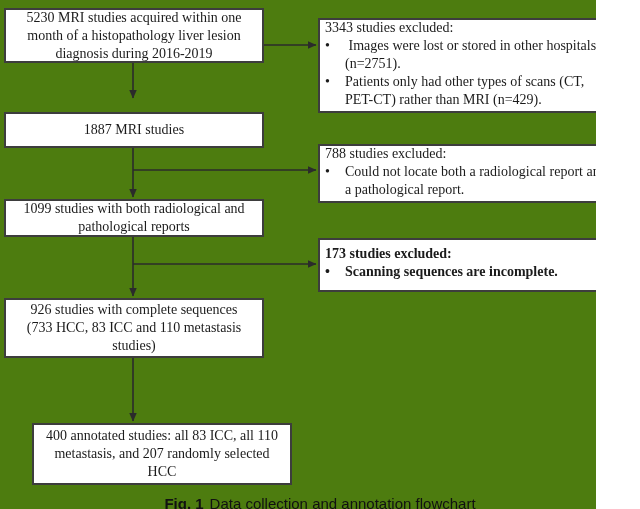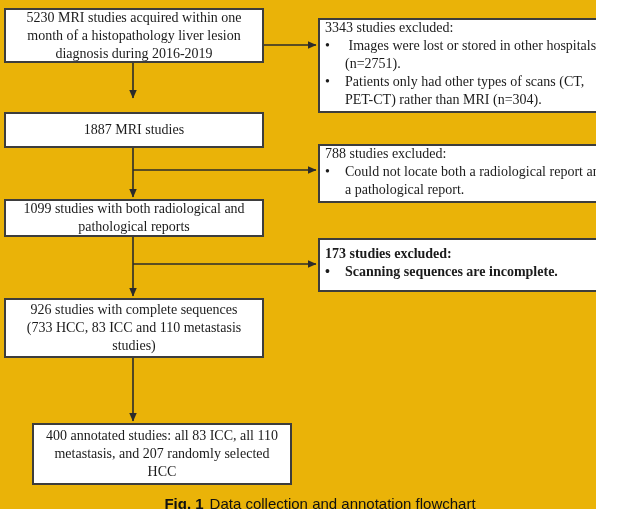--- a/index.html
+++ b/index.html
@@ -1,17 +1,17 @@
 <!DOCTYPE html>
 <html><head>
 <meta charset="utf-8">
 <style>
   html,body { margin:0; padding:0; background:#ffffff; }
   .page {
-    position:relative; width:596px; height:509px; background:#eab308;
+    position:relative; width:596px; height:509px; background:#4d7c0f;
     overflow:hidden; font-family:"Liberation Serif","DejaVu Serif",serif;
     color:#1b1b1b;
   }
   .arrow-layer { position:absolute; left:0; top:0; width:640px; height:509px; pointer-events:none; }
   .arrow-layer line { stroke:#2b2b2b; stroke-width:1.6; }
   .fbox {
     position:absolute; box-sizing:border-box; background:#ffffff;
     border:2px solid #3d3d3d; font-size:14px; line-height:18px;
   }
   .leftbox {
@@ -83,21 +83,21 @@
   <div id="rb0" class="fbox rightbox">
     <div class="rtitle">3343 studies excluded:</div>
     <div class="bullet">
       <span class="marker">•</span>
       <span class="btext">&nbsp;Images were lost or stored in other hospitals
 (n=2751).</span>
     </div>
     <div class="bullet">
       <span class="marker">•</span>
       <span class="btext">Patients only had other types of scans (CT,
-PET-CT) rather than MRI (n=304).</span>
+PET-CT) rather than MRI (n=429).</span>
     </div>
   </div>
 
   <div id="rb1" class="fbox rightbox">
     <div class="rtitle">788 studies excluded:</div>
     <div class="bullet">
       <span class="marker">•</span>
       <span class="btext">Could not locate both a radiological report and
 a pathological report.</span>
     </div>

